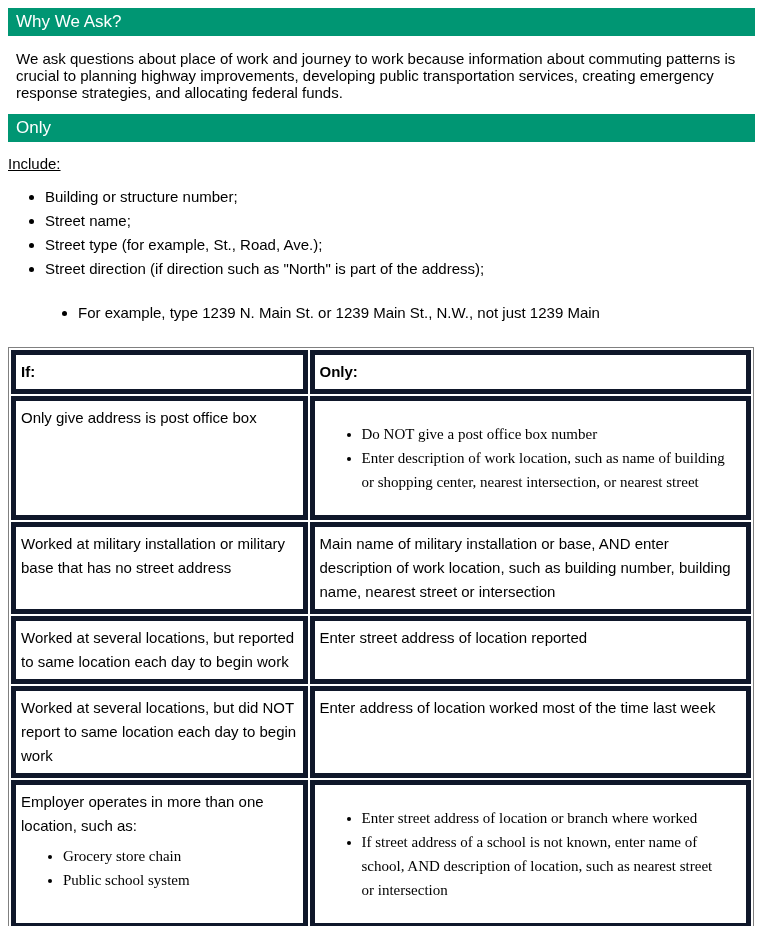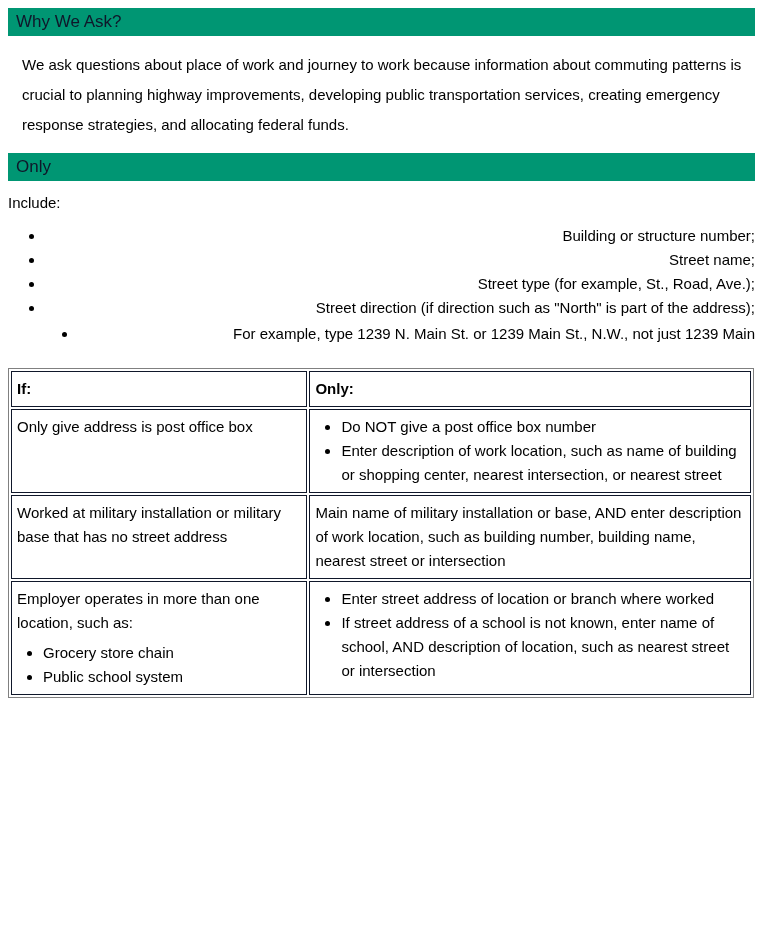--- a/index.html
+++ b/index.html
@@ -6,73 +6,74 @@
   html, body { background: #ffffff; }
   body {
     margin: 8px;
     width: 747px;
     font-family: "Liberation Sans", "DejaVu Sans", sans-serif;
     font-size: 15px;
     color: #000000;
   }
   .section-bar {
     background: #009673;
-    color: #0f172a;
+    color: #ffffff;
     font-size: 17px;
     font-weight: normal;
     padding: 4px 8px;
     line-height: 20px;
     margin: 0;
   }
   .intro-text {
-    line-height: 30px;
-    margin: 14px 0 13px 14px;
+    line-height: 17px;
+    margin: 14px 0 13px 8px;
   }
   .include-label {
     margin: 10px 0 0 0;
     line-height: 24px;
+    text-decoration: underline;
   }
   ul.include-list {
     margin: 9px 0 0 0;
     padding-left: 37px;
     list-style: disc;
     line-height: 24px;
-    text-align: right;
   }
   ul.include-list ul.example-list {
-    margin: 2px 0 0 0;
+    margin: 20px 0 0 0;
     padding-left: 33px;
     list-style: disc;
     line-height: 24px;
   }
   table.if-then-table {
     border-collapse: separate;
     border-spacing: 2px;
     border: 1px solid #808080;
     width: 746px;
     margin-top: 22px;
     background: #ffffff;
   }
   table.if-then-table th,
   table.if-then-table td {
-    border: 1px solid #0f172a;
+    border: 5px solid #0f172a;
     padding: 5px 5px;
     vertical-align: top;
     text-align: left;
     line-height: 24px;
     font-size: 15px;
     font-weight: normal;
   }
   table.if-then-table th { font-weight: bold; }
   col.if-col   { width: 298px; }
   col.then-col { width: 444px; }
   td ul.cell-list {
-    margin: 0;
+    margin: 16px;
     padding-left: 26px;
     list-style: disc;
+    font-family: Liberation Serif, serif;
   }
   td .cell-heading { font-weight: normal; }
   td ul.cell-list.after-heading { margin-top: 6px; }
 </style>
 </head>
 <body>
 
 <h2 class="section-bar">Why We Ask?</h2>
 
 <p class="intro-text">We ask questions about place of work and journey to work because information about commuting patterns is crucial to planning highway improvements, developing public transportation services, creating emergency response strategies, and allocating federal funds.</p>
@@ -117,20 +118,36 @@
     <tr>
       <td>
         <div>Worked at military installation or military base that has no street address</div>
       </td>
       <td>
         <div>Main name of military installation or base, AND enter description of work location, such as building number, building name, nearest street or intersection</div>
       </td>
     </tr>
     <tr>
       <td>
+        <div>Worked at several locations, but reported to same location each day to begin work</div>
+      </td>
+      <td>
+        <div>Enter street address of location reported</div>
+      </td>
+    </tr>
+    <tr>
+      <td>
+        <div>Worked at several locations, but did NOT report to same location each day to begin work</div>
+      </td>
+      <td>
+        <div>Enter address of location worked most of the time last week</div>
+      </td>
+    </tr>
+    <tr>
+      <td>
         <div class="cell-heading">Employer operates in more than one location, such as:</div>
         <ul class="cell-list after-heading">
           <li>Grocery store chain</li>
           <li>Public school system</li>
         </ul>
       </td>
       <td>
         <ul class="cell-list">
           <li>Enter street address of location or branch where worked</li>
           <li>If street address of a school is not known, enter name of school, AND description of location, such as nearest street or intersection</li>

